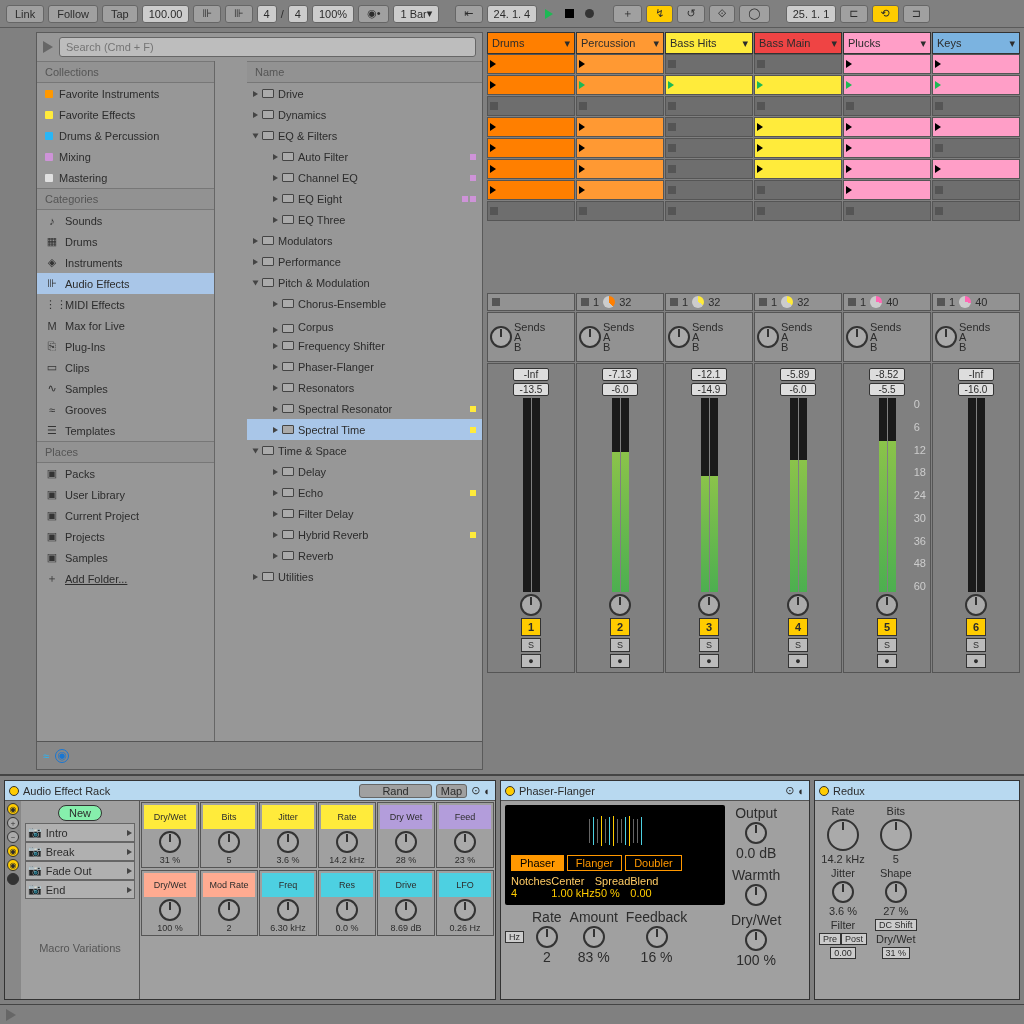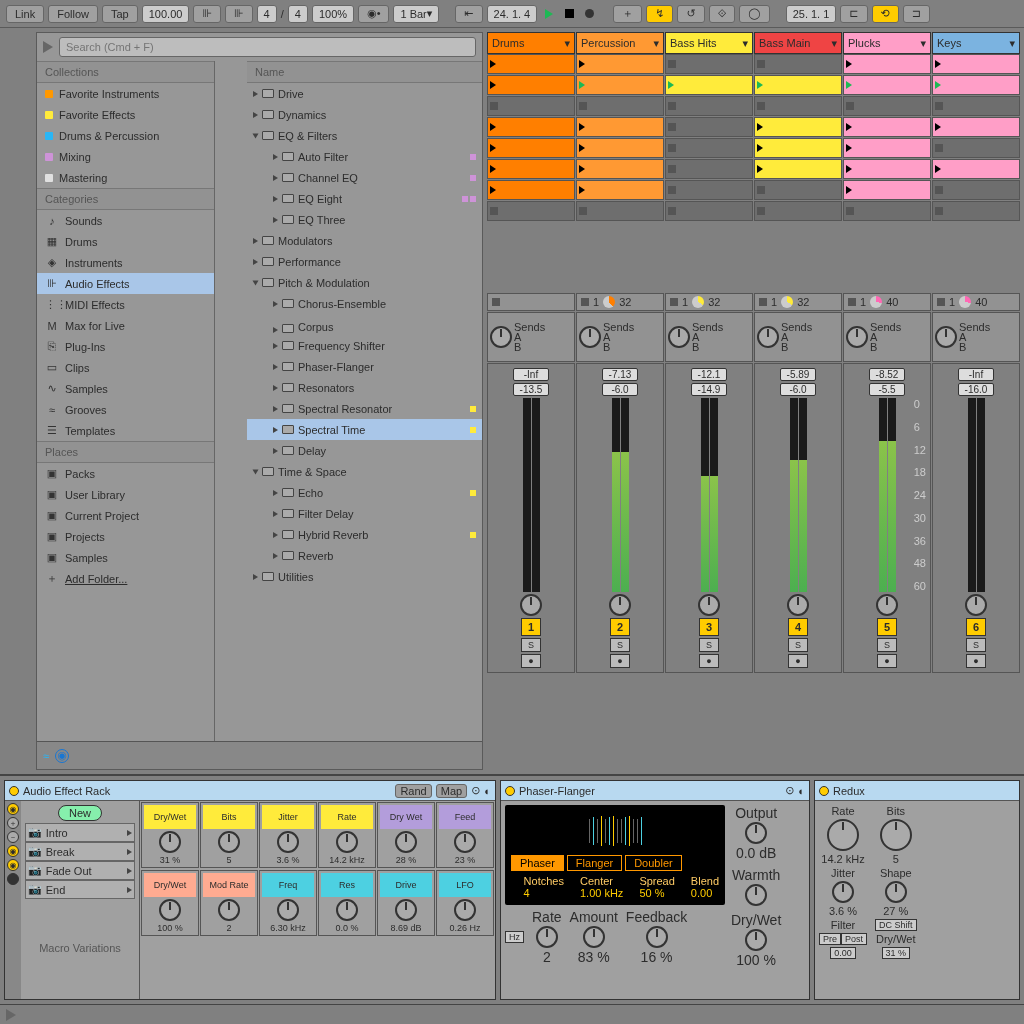--- a/index.html
+++ b/index.html
@@ -88,21 +88,21 @@
 .macro{display:flex;flex-direction:column;align-items:center;padding:2px;gap:2px;border:1px solid #555;}
 .macro-lbl{font-size:9px;height:24px;display:flex;align-items:center;justify-content:center;width:100%;text-align:center;}
 .macro-val{font-size:9px;}
 .lbl-yellow{background:#ffeb3b;} .lbl-teal{background:#4dd0e1;} .lbl-purple{background:#b39ddb;} .lbl-salmon{background:#ffab91;}
 
 .phaser-body{display:flex;padding:4px;gap:6px;}
 .phaser-screen{width:220px;background:#000;border-radius:2px;padding:6px;color:#ffcc66;font-size:9px;display:flex;flex-direction:column;gap:4px;}
 .ph-modes{display:flex;gap:3px;}
 .ph-mode{border:1px solid #ff9800;padding:1px 8px;color:#ff9800;}
 .ph-mode.active{background:#ff9800;color:#000;}
-.ph-params{display:flex;gap:16px;font-size:9px;justify-content:flex-end;}
+.ph-params{display:flex;font-size:9px;}
 .ph-param{display:flex;flex-direction:column;}
 .ph-param .v{color:#ffcc00;}
 .ph-spectrum{height:40px;display:flex;align-items:center;justify-content:center;gap:3px;}
 .ph-line{width:1px;height:24px;background:#666;}
 .ph-line.hi{background:#ffcc00;height:30px;}
 .ph-line.cy{background:#4dd0e1;height:28px;}
 .ph-knobs{display:flex;flex-direction:column;gap:6px;align-items:center;}
 .ph-kn{display:flex;flex-direction:column;align-items:center;gap:1px;}
 .ph-kn .lbl{font-size:14px;}
 
@@ -345,29 +345,29 @@
                 <span class="folder-icon"></span>
                 <span>Spectral Resonator</span>
                 <div class="dot-tag" style="background: rgb(255, 235, 59);"></div>
               </div>
               <div class="tree-item sel" style="padding-left: 26px;">
                 <span class="tri"></span>
                 <span class="folder-icon"></span>
                 <span>Spectral Time</span>
                 <div class="dot-tag" style="background: rgb(255, 235, 59);"></div>
               </div>
-              <div class="tree-item" style="padding-left: 26px;">
-                <span class="tri"></span>
-                <span class="folder-icon"></span>
-                <span>Delay</span>
-              </div>
               <div class="tree-item" style="padding-left: 6px;">
                 <span class="tri open"></span>
                 <span class="folder-icon"></span>
                 <span>Time &amp; Space</span>
+              </div>
+              <div class="tree-item" style="padding-left: 26px;">
+                <span class="tri"></span>
+                <span class="folder-icon"></span>
+                <span>Delay</span>
               </div>
               <div class="tree-item" style="padding-left: 26px;">
                 <span class="tri"></span>
                 <span class="folder-icon"></span>
                 <span>Echo</span>
                 <div class="dot-tag" style="background: rgb(255, 235, 59);"></div>
               </div>
               <div class="tree-item" style="padding-left: 26px;">
                 <span class="tri"></span>
                 <span class="folder-icon"></span>
@@ -793,21 +793,21 @@
     </div>
   </div>
 
   <div class="device-area">
 
     <div class="device" style="width:492px">
       <div class="dev-title">
         <div class="dev-circle"></div>
         <span>Audio Effect Rack</span>
         <span style="flex:1"></span>
-        <div class="tb-btn" style="height:14px;padding:0 4px">Rand</div>
+        <div class="tb-btn" style="height:14px;padding:0 22px">Rand</div>
         <div class="tb-btn" style="height:14px;padding:0 4px">Map</div>
         <span>⊙</span>
         <span>◐</span>
       </div>
       <div class="dev-body">
         <div class="rack-side">
           <div class="rside-btn on">◉</div>
           <div class="rside-btn">＋</div>
           <div class="rside-btn">－</div>
           <div class="rside-btn on">◉</div>

